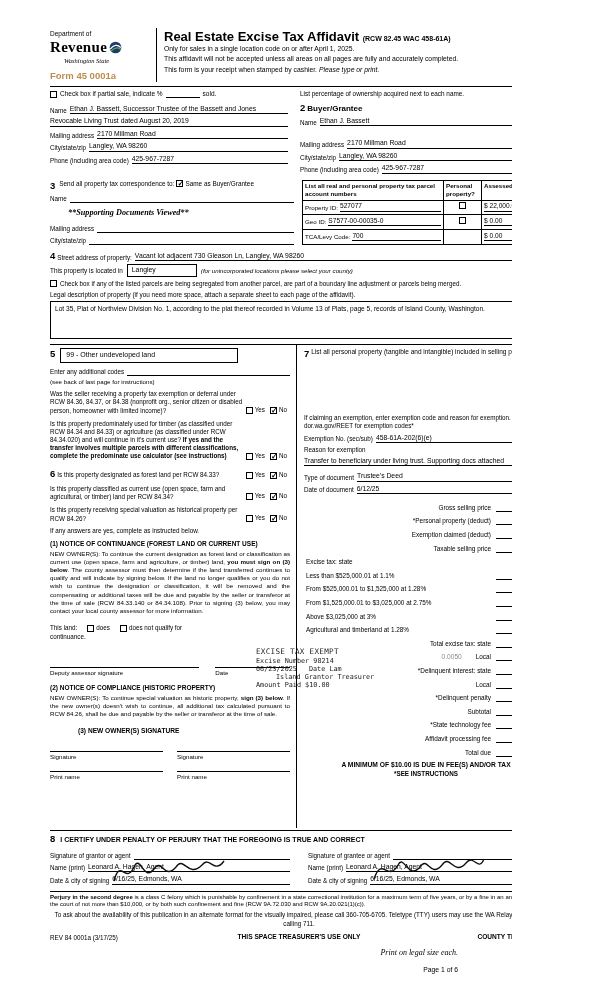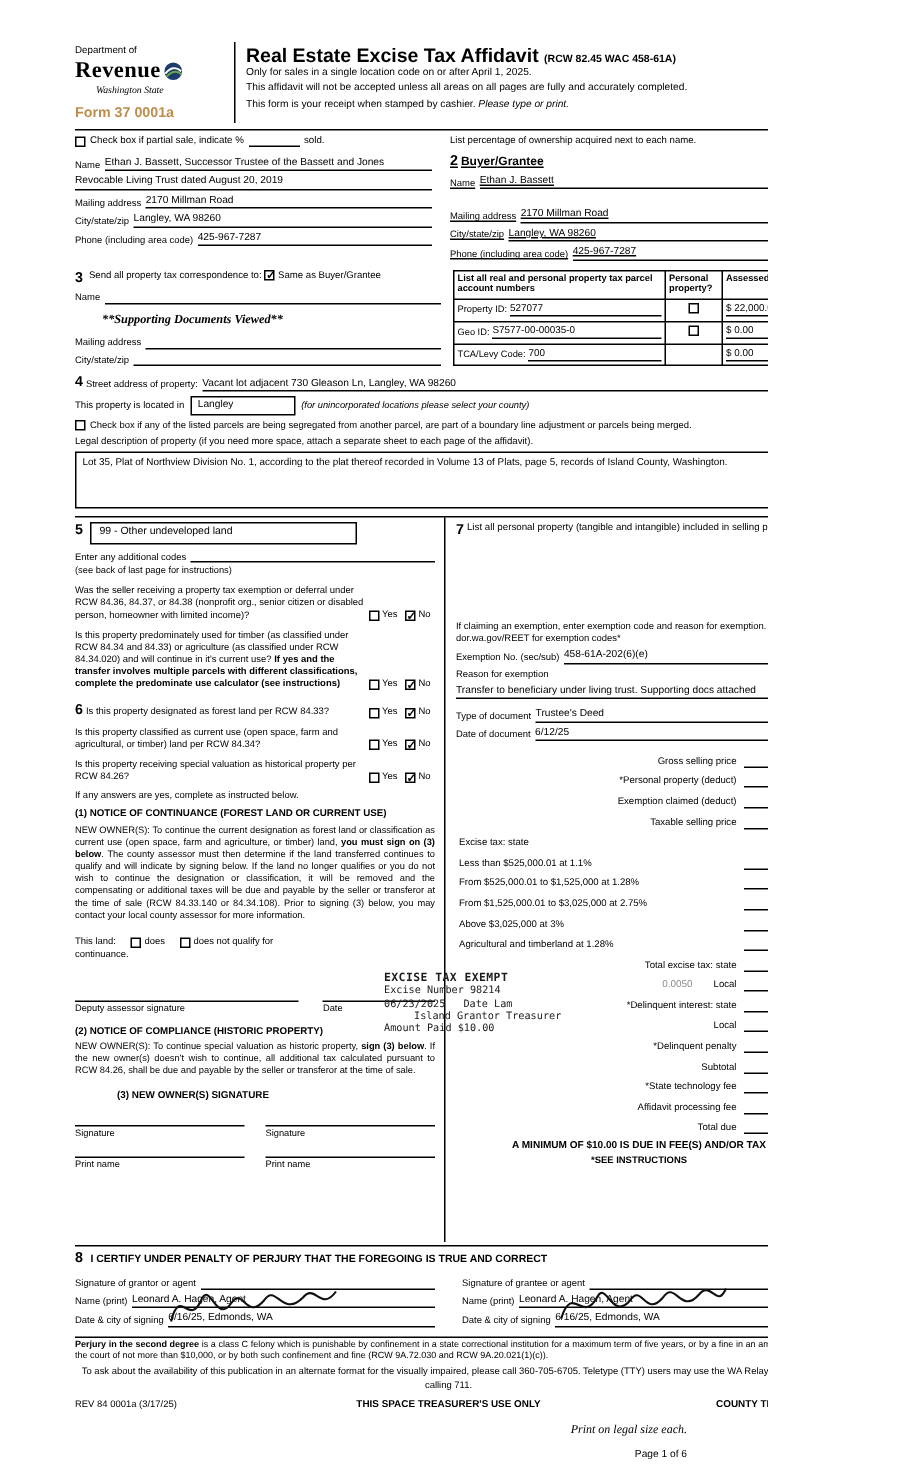--- a/index.html
+++ b/index.html
@@ -33,21 +33,21 @@
 
   
   .partial { display:flex; margin-top:3px; align-items:flex-end; }
   .partial-left { width:250px; display:flex; align-items:flex-end; gap:3px; }
   .pblank { width:34px; border-bottom:0.8px solid #000; height:8px; }
   .partial-right { flex:1; font-size:6.4px; }
 
   
   .two-col { display:flex; margin-top:4px; }
   .col1 { width:250px; padding-right:12px; }
-  .col2 { flex:1;text-decoration:underline; }
+  .col2 { flex:1; }
   .gap10 { height:10px; }
 
   
   .sec3 { display:flex; margin-top:6px; }
   .sec3-left { width:252px; padding-right:8px; }
   .s3head { display:flex; align-items:flex-start; gap:2px; }
   .stamp-docs { font-family:"Liberation Serif", serif; font-style:italic; font-size:8.2px; font-weight:bold; margin:5px 0 2px 18px; }
   .parcel-table { flex:1; border-collapse:collapse; font-size:6.2px; }
   .parcel-table th, .parcel-table td { border:0.8px solid #000; padding:1.5px 2px; vertical-align:top; }
   .parcel-table th { font-weight:bold; text-align:left; line-height:1.15; }
@@ -88,21 +88,21 @@
   .dep-c1 { flex:2; } .dep-c2 { flex:1; }
   .topline { border-top:0.9px solid #000; }
   .under-lbl { font-size:6.2px; margin-top:1px; }
   .n3-title { font-weight:bold; font-size:6.6px; margin-top:9px; margin-left:28px; }
   .sig2 { display:flex; gap:14px; margin-top:15px; }
   .sig2 > div { flex:1; }
 
   
   .excise-stamp { position:absolute; left:206px; top:302px; width:158px; z-index:3;
                   font-family:"DejaVu Sans Mono", monospace; color:#1c1c1c; font-size:6.8px; line-height:1.22; }
-  .es1 { font-size:7.6px; font-weight:bold; letter-spacing:.3px; }
+  .es1 { font-size:7.6px; font-weight:normal; letter-spacing:.3px; }
   .es-row { display:flex; gap:12px; }
   .es-ind { margin-left:20px; }
 
   
   .intro7 { display:flex; }
   .spacer { flex:none; }
   .exnote { font-size:6.3px; line-height:1.3; margin-top:2px; }
   .trow { display:flex; align-items:flex-end; height:13.6px; }
   .tlabel { flex:1; text-align:right; padding-right:5px; font-size:6.4px; white-space:nowrap; }
   .trow.left .tlabel { text-align:left; padding-left:2px; }
@@ -143,21 +143,21 @@
         <div class="dept-small">Department of</div>
         <div class="dept-big">
           <span>Revenue</span>
           <svg width="13" height="13" viewBox="0 0 16 16">
             <circle cx="8" cy="8" r="7.2" fill="#1d3c6e"></circle>
             <path d="M1.5,10 Q8,2 14.5,8" stroke="#ffffff" fill="none" stroke-width="1.6"></path>
             <path d="M2.5,12.5 Q9,5.5 14.5,10.5" stroke="#6aa84f" fill="none" stroke-width="1.6"></path>
           </svg>
         </div>
         <div class="dept-state">Washington State</div>
-        <div class="form-no">Form 37 0001a</div>
+        <div class="form-no">Form 45 0001a</div>
       </div>
       <div class="title-block">
         <div class="title">
           <span>Real Estate Excise Tax Affidavit</span>
           <span class="rcw">(RCW 82.45 WAC 458-61A)</span>
         </div>
         <div class="hnote">Only for sales in a single location code on or after April 1, 2025.</div>
         <div class="hnote">This affidavit will not be accepted unless all areas on all pages are fully and accurately completed.</div>
         <div class="hnote">
           <span>This form is your receipt when stamped by cashier. </span><i class="italic">Please type or print.</i>

